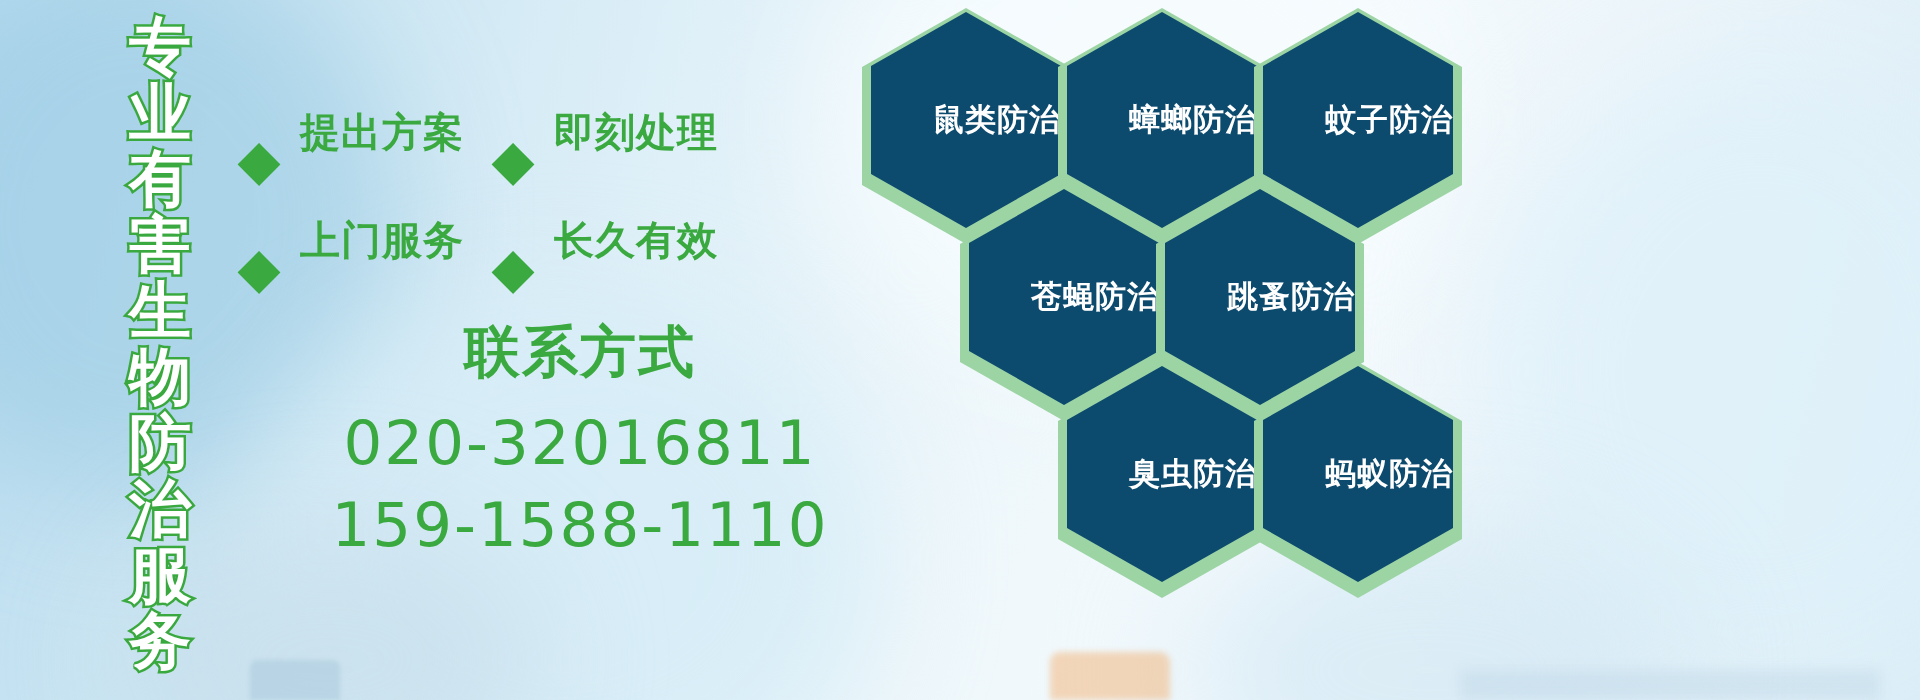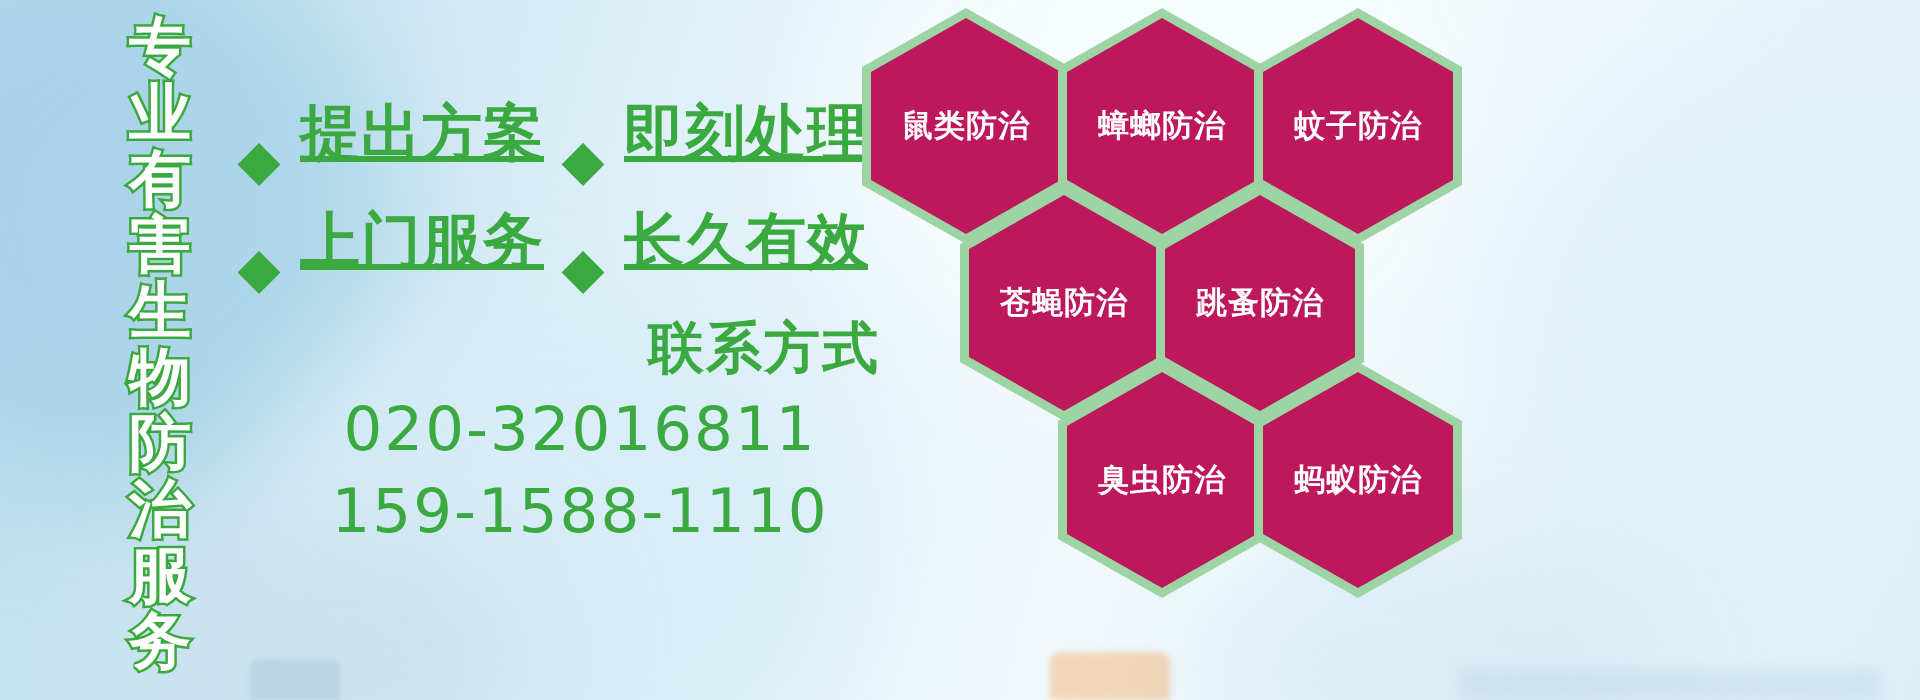--- a/index.html
+++ b/index.html
@@ -88,48 +88,46 @@
     width: 0; height: 0;
     color: #3aa93f;
     font-size: 56px;
     line-height: 56px;
     margin-right: 10px;
     width: 62px;
     text-align: center;
     font-family: "DejaVu Sans", sans-serif;
   }
   .feature-label {
-    font-size: 60px;
+    font-size: 40px;
     line-height: 60px;
     font-weight: bold;
     color: #3aa93f;
     letter-spacing: 1px;
     font-family: "DejaVu Sans", "Liberation Sans", sans-serif;
     white-space: nowrap;
-    text-decoration: underline;
   }
   .gap { width: 18px; }
 
   
   #contact {
     position: absolute;
     left: 280px;
     top: 320px;
     width: 600px;
     text-align: center;
   }
   #contact-title {
     font-size: 56px;
     line-height: 64px;
     font-weight: bold;
     color: #3aa93f;
     letter-spacing: 2px;
-    font-family: Liberation Mono, monospace;
-    margin-bottom: 4px;
-    text-align: right;
+    font-family: Liberation Serif, serif;
+    margin-bottom: 18px;
   }
   .phone {
     font-size: 61px;
     line-height: 82px;
     color: #3aa93f;
     letter-spacing: 2px;
     font-family: "DejaVu Sans", "Liberation Sans", sans-serif;
     font-weight: normal;
   }
 
@@ -146,28 +144,28 @@
     width: 208px;
     height: 236px;
     display: flex;
     align-items: center;
     justify-content: center;
     clip-path: polygon(50% 0%, 100% 25%, 100% 75%, 50% 100%, 0% 75%, 0% 25%);
     background: #9cd4a4;
   }
   .hex-inner {
     position: absolute;
-    left: 9px; top: 10px;
+    left: 9px; top: 4px;
     width: 190px;
     height: 216px;
     clip-path: polygon(50% 0%, 100% 25%, 100% 75%, 50% 100%, 0% 75%, 0% 25%);
-    background: #be185d;
-    display: flex;
-    align-items: center;
-    justify-content: center;
+    background: #0c4a6e;
+    display: flex;
+    align-items: center;
+    justify-content: flex-end;
   }
   .hex-label {
     position: relative;
     z-index: 2;
     color: #ffffff;
     font-size: 31px;
     font-weight: bold;
     letter-spacing: 1px;
     white-space: nowrap;
     font-family: "DejaVu Sans", "Liberation Sans", sans-serif;

